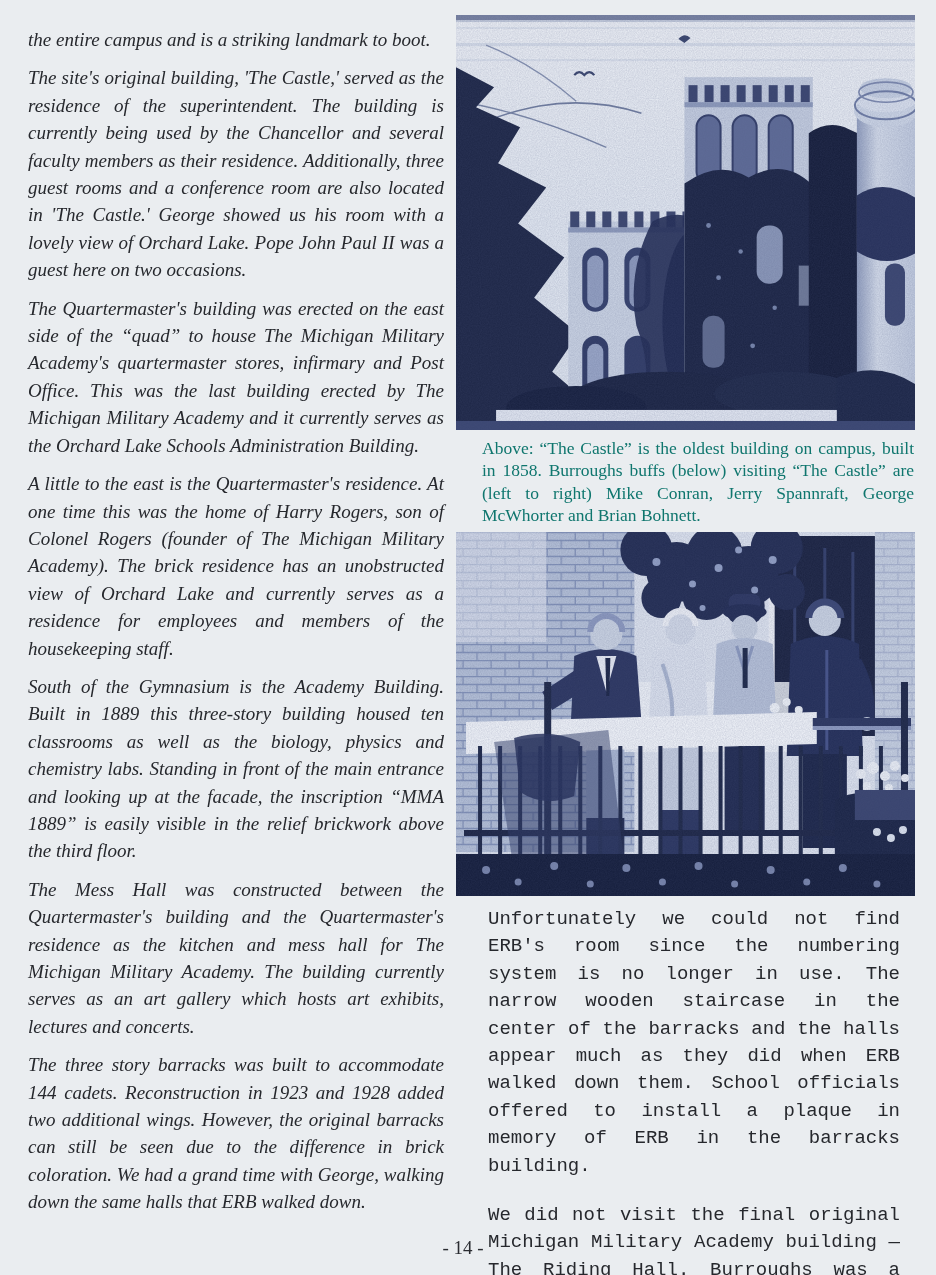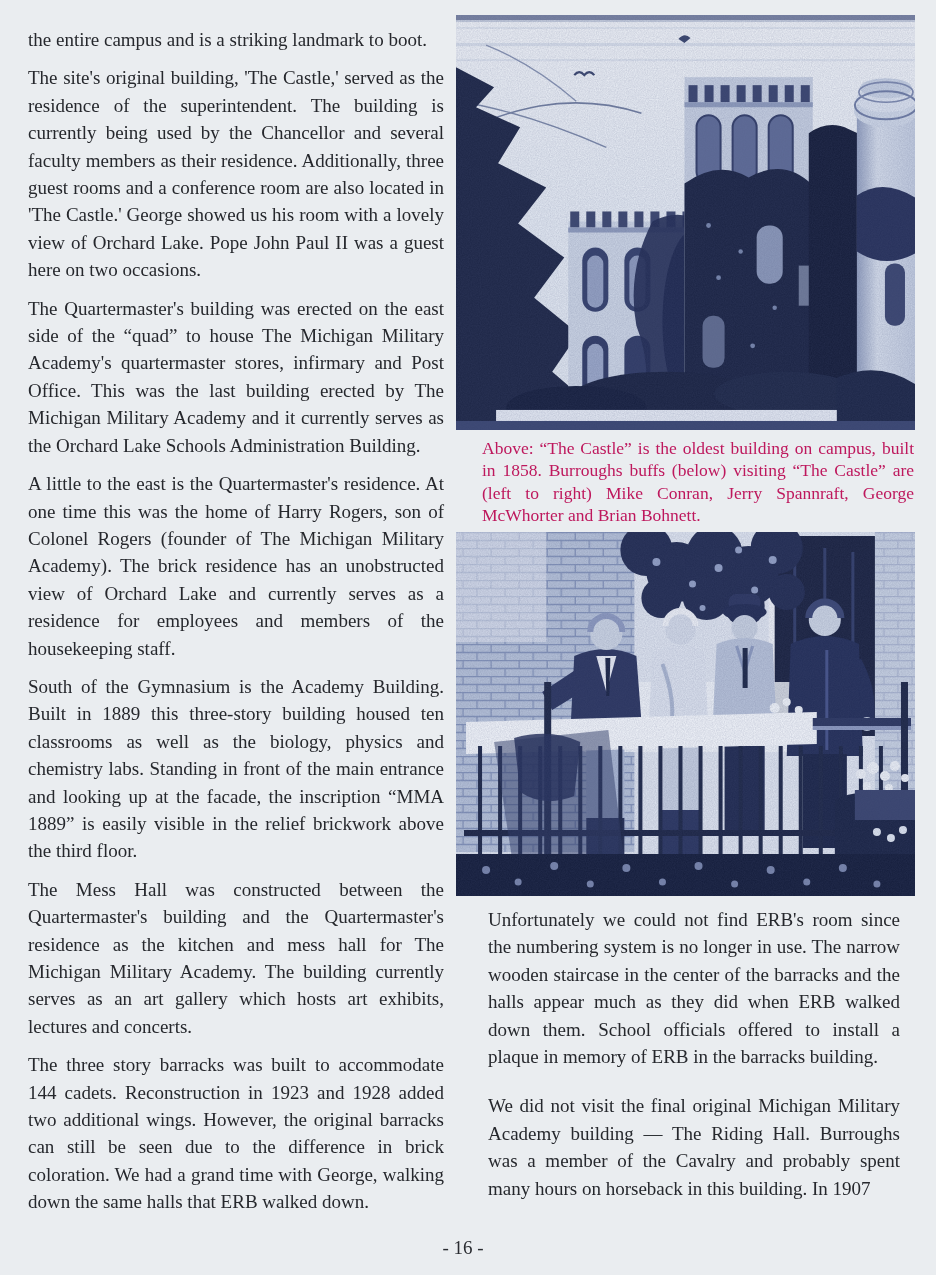--- a/index.html
+++ b/index.html
@@ -6,36 +6,36 @@
   .page{
     position:relative;
     width:936px;height:1275px;
     background:#eaedf0;
     font-family:"Liberation Serif","DejaVu Serif",serif;
     color:#26282d;
     overflow:hidden;
   }
   .col-left{
     position:absolute;left:28px;top:26px;width:416px;
-    font-size:19px;line-height:27.4px;text-align:justify;
+    font-size:19px;line-height:27.4px;text-align:justify;font-style:italic;
   }
   .col-left p{margin:0 0 11px 0;}
   .photo{position:absolute;overflow:hidden;background:#dfe5ef;}
   .photo svg{display:block;width:100%;height:100%;}
   .photo-castle{left:456px;top:15px;width:459px;height:415px;}
   .photo-group{left:456px;top:532px;width:459px;height:364px;}
   .caption{
     position:absolute;left:482px;top:437px;width:432px;
-    font-size:17.5px;line-height:22.4px;text-align:justify;color:#be185d;
+    font-size:17.5px;line-height:22.4px;text-align:justify;color:#0f766e;
   }
   .col-right-text{
     position:absolute;left:488px;top:906px;width:424px;
     font-size:19px;line-height:27.4px;text-align:justify;
   }
-  .col-right-text p{margin:0 12px 22px 0;}
+  .col-right-text p{margin:0 12px 22px 0;font-family:Liberation Mono, monospace;}
   .page-number{
     position:absolute;left:0;right:10px;bottom:16px;
     text-align:center;font-size:19px;color:#2a2c31;
   }
 </style>
 </head>
 <body>
 
 <div class="page">
 
@@ -286,15 +286,15 @@
         </g>
       <rect width="458" height="364" filter="url(#grainB)"></rect>
     </svg>
   </div>
 
   <div class="col-right-text">
     <p>Unfortunately we could not find ERB's room since the numbering system is no longer in use. The narrow wooden staircase in the center of the barracks and the halls appear much as they did when ERB walked down them. School officials offered to install a plaque in memory of ERB in the barracks building.</p>
     <p>We did not visit the final original Michigan Military Academy building — The Riding Hall. Burroughs was a member of the Cavalry and probably spent many hours on horseback in this building. In 1907</p>
   </div>
 
-  <div class="page-number">- 16 -</div>
+  <div class="page-number">- 14 -</div>
 
 </div>
 
 </body></html>

